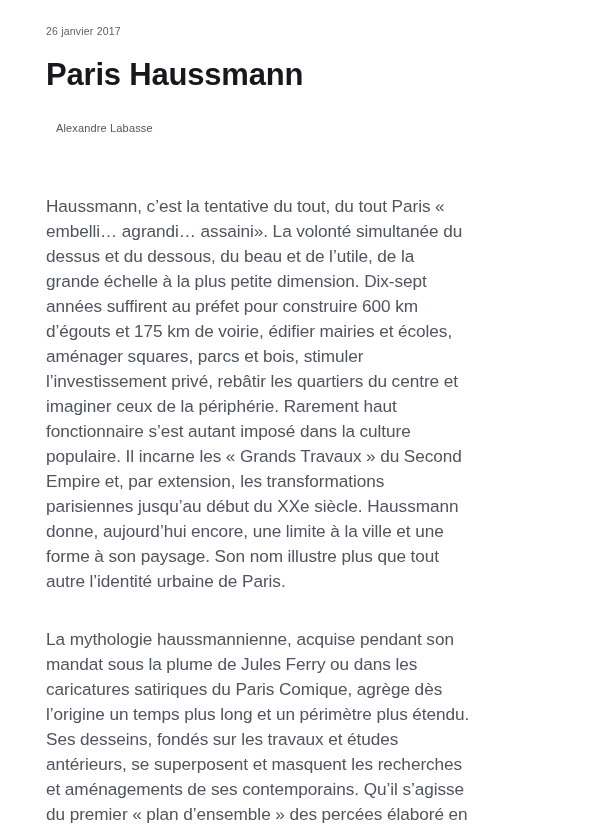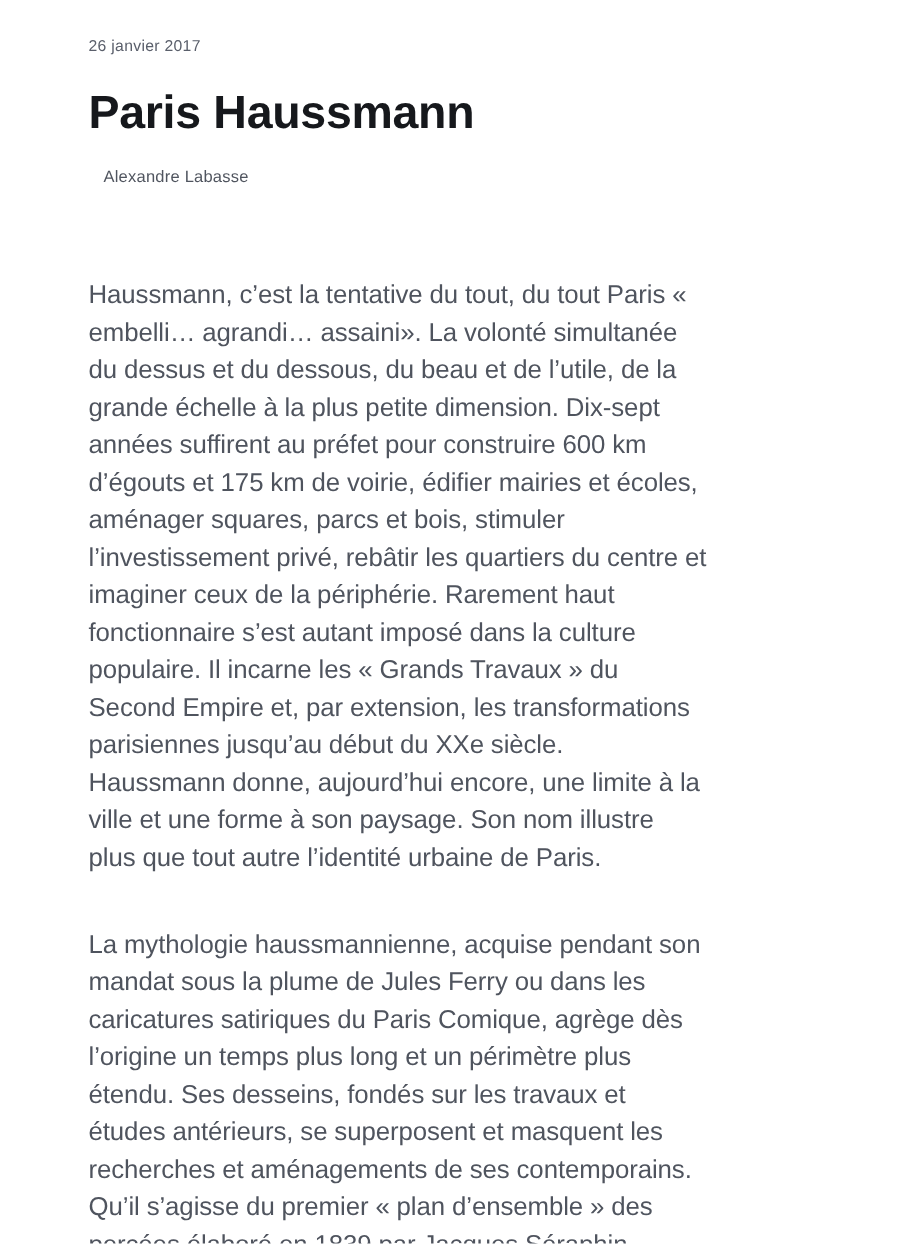--- a/index.html
+++ b/index.html
@@ -11,37 +11,37 @@
     width: 610px;
     height: 829px;
     overflow: hidden;
     font-family: "Liberation Sans", sans-serif;
     -webkit-font-smoothing: antialiased;
   }
   .article {
     box-sizing: border-box;
     width: 506px;
     height: 829px;
-    padding: 24px 35px 0 59px;
+    padding: 24px 35px 0 46px;
   }
   .article-date {
     font-size: 10.5px;
     line-height: 14px;
     color: #5a5f6b;
     letter-spacing: 0.2px;
     margin: 0 0 18px 0;
     font-weight: 400;
   }
   .article-title {
     font-size: 31px;
     line-height: 38px;
     font-weight: 700;
     color: #16181c;
     letter-spacing: -0.2px;
-    margin: 0 0 17px 0;
+    margin: 0 0 27px 0;
   }
   .article-author {
     font-size: 11px;
     line-height: 15px;
     color: #50555f;
     letter-spacing: 0.15px;
     margin: 10px;
     font-weight: 400;
   }
   .article-body {

